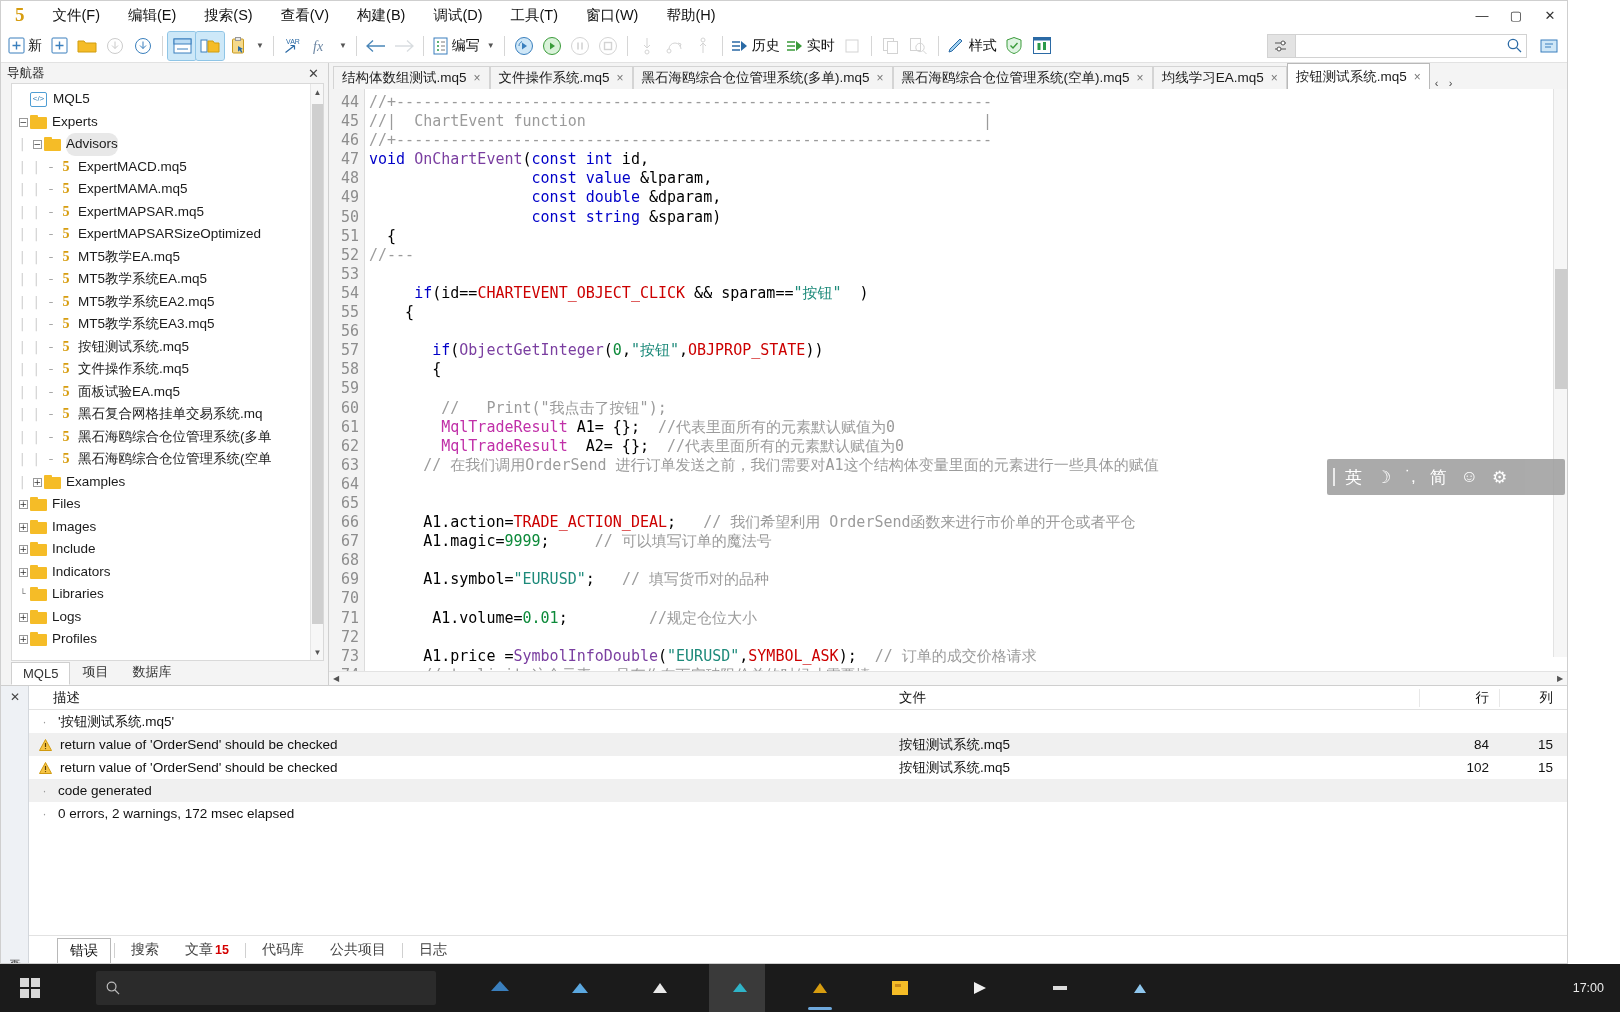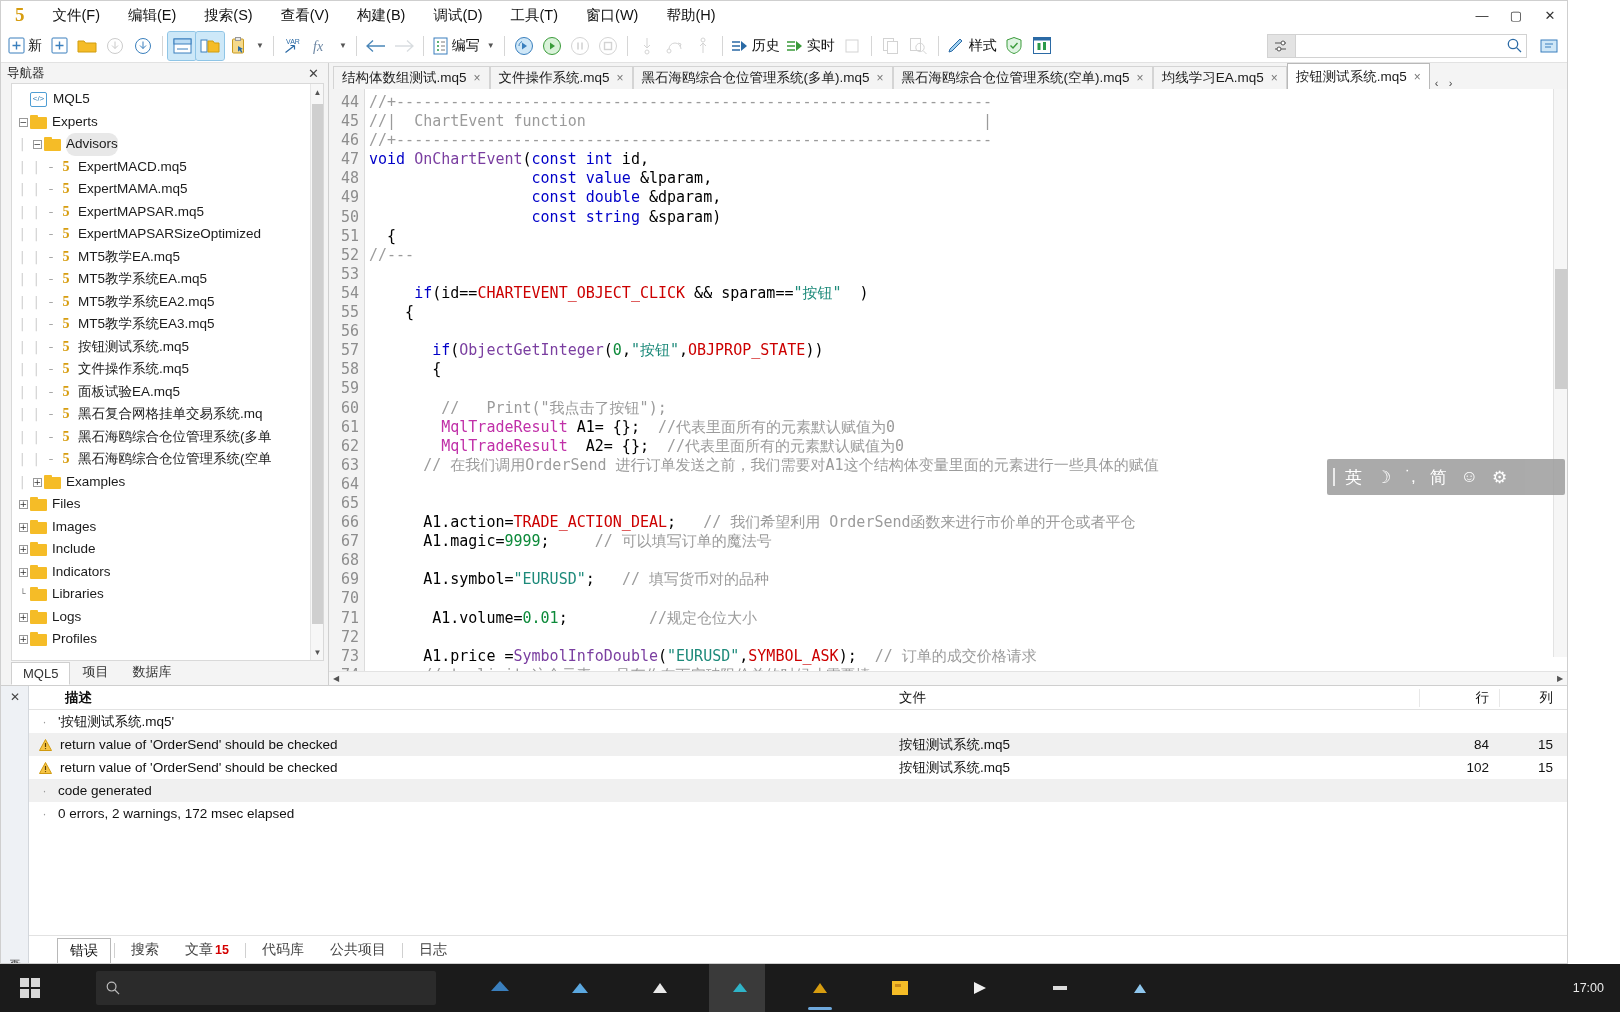--- a/index.html
+++ b/index.html
@@ -91,21 +91,21 @@
   .ime .it { padding:0 7px; font-size:17px; display:flex; align-items:center;}
   .ime .bar{width:2px;height:18px;background:#e8e8e8;margin:0 3px 0 6px;}
 
   
   .toolbox { height:278px; display:flex; background:#fff; border-top:1px solid #cfcfcf; position:relative;}
   .tb-left { width:28px; background:#eef1f5; border-right:1px solid #d3d7dc; position:relative;}
   .tb-left .vtext{ position:absolute; bottom:10px; left:5px; writing-mode:vertical-rl; font-size:12px; color:#555; letter-spacing:1px;}
   .tb-left .closex{ position:absolute; top:4px; left:9px; font-size:12px; color:#444;}
   .tb-main { flex:1; display:flex; flex-direction:column; min-width:0;}
   .errhead { height:24px; display:flex; align-items:center; border-bottom:1px solid #e2e2e2; font-size:13.5px; color:#111; background:#fff;}
-  .errhead .c1{ flex:1; padding-left:36px;font-weight:bold;}
+  .errhead .c1{ flex:1; padding-left:24px;}
   .errhead .c2{ width:520px; }
   .errhead .c3{ width:80px; text-align:right; padding-right:10px; border-left:1px solid #e8e8e8;}
   .errhead .c4{ width:68px; text-align:right; padding-right:14px; border-left:1px solid #e8e8e8;}
   .errrow { height:23px; display:flex; align-items:center; font-size:13.5px; color:#111;}
   .errrow.alt { background:#f0f0f0;}
   .errrow .c1{ flex:1; padding-left:10px; display:flex; align-items:center; gap:8px;}
   .errrow .c2{ width:520px;}
   .errrow .c3{ width:80px; text-align:right; padding-right:10px;}
   .errrow .c4{ width:68px; text-align:right; padding-right:14px;}
   .bullet { display:inline-block; width:11px; text-align:center; color:#9a9a9a; font-size:12px;}

